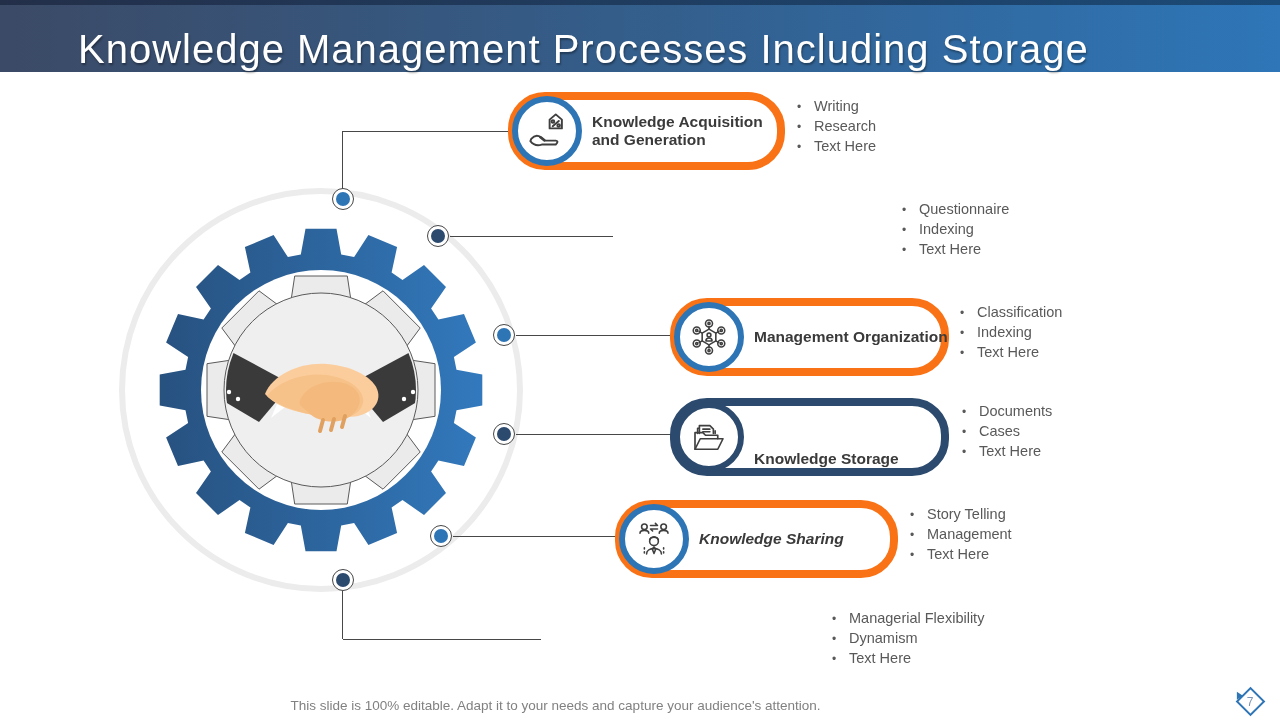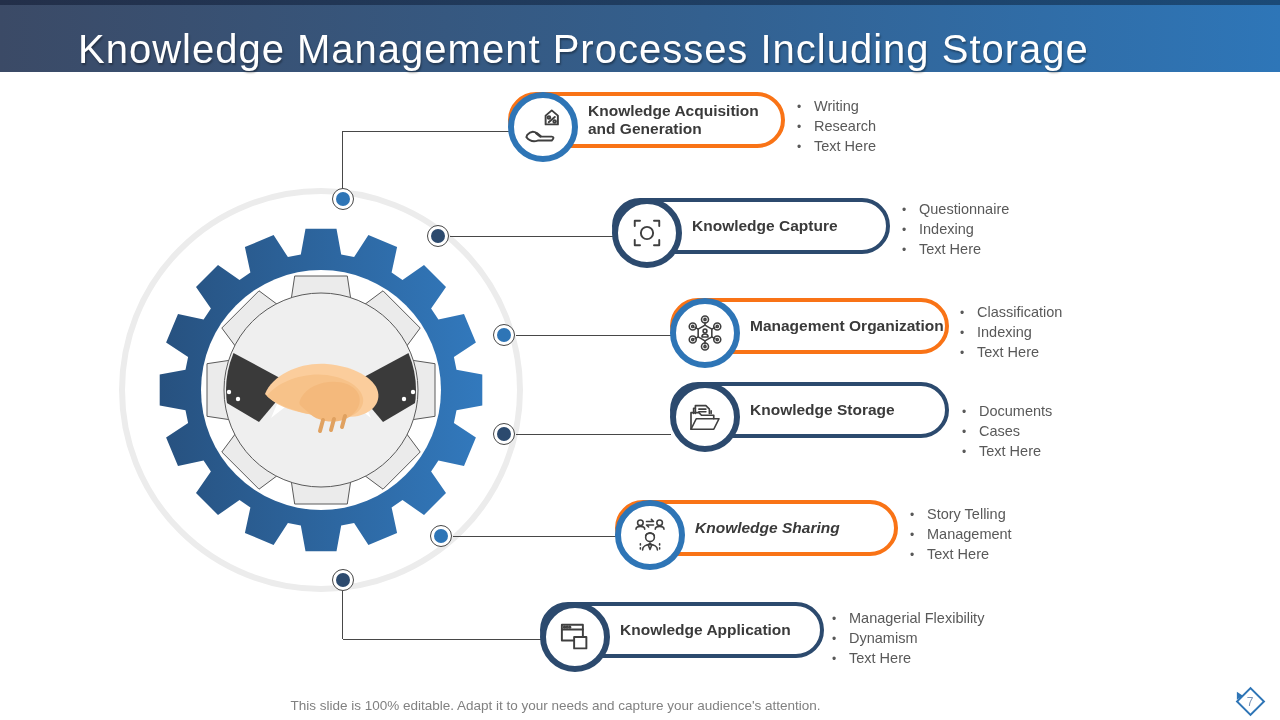--- a/index.html
+++ b/index.html
@@ -20,34 +20,34 @@
 
   
   .cline{position:absolute;background:#474747;}
   .dot{position:absolute;width:22px;height:22px;border-radius:50%;background:#fff;
     border:1px solid #474747;box-sizing:border-box;}
   .dot::after{content:"";position:absolute;left:3px;top:3px;width:14px;height:14px;border-radius:50%;}
   .dot.blue::after{background:#2e75b6;}
   .dot.navy::after{background:#2c4a6e;}
 
   
-  .cap{position:absolute;height:56px;border-radius:37px;background:#fff;
-    border:4px solid #f97316;box-sizing:border-box;display:flex;align-items:center;}
+  .cap{position:absolute;height:78px;border-radius:37px;background:#fff;
+    border:8px solid #f97316;box-sizing:border-box;display:flex;align-items:center;}
   .cap.navy{border-color:#2c4a6e;}
   .cap .circ{position:absolute;left:-4px;top:-4px;width:70px;height:70px;border-radius:50%;
     background:#fff;border:6px solid #2e75b6;box-sizing:border-box;
     display:flex;align-items:center;justify-content:center;}
   .cap.navy .circ{border-color:#2c4a6e;}
   .cap .label{margin-left:76px;margin-right:12px;font-weight:bold;font-size:15.5px;
     color:#3a3a3a;line-height:1.18;}
   .cap .label.nowrap{white-space:nowrap;}
   .cap1{left:508px;top:92px;width:277px;}
   .cap2{left:612px;top:198px;width:278px;}
   .cap3{left:670px;top:298px;width:279px;}
-  .cap4{left:670px;top:382px;width:279px;}
+  .cap4{left:670px;top:398px;width:279px;align-items:flex-end;}
   .cap5{left:615px;top:500px;width:283px;font-style:italic;}
   .cap6{left:540px;top:602px;width:284px;}
 
   
   .blist{position:absolute;font-size:14.5px;color:#595959;line-height:19px;}
   .blist .bi{display:flex;}
   .blist .mark{width:17px;font-size:12px;padding-top:1px;}
   .bl1{left:797px;top:97px;}
   .bl2{left:902px;top:200px;}
   .bl3{left:960px;top:303px;}
@@ -133,29 +133,20 @@
         <path d="M30.5,18.5 l7,-6"></path>
         <circle cx="30.8" cy="13.2" r="1.5"></circle>
           <circle cx="37.3" cy="17.6" r="1.5"></circle>
         <path d="M6,33 q5,-6 11,-2 l5,4 h12 q4,0.5 0,4.5 H18 q-8,2.5 -13,-4 z"></path>
         <path d="M16,31 l5,4"></path>
       </svg>
     </div>
     <div class="label">Knowledge Acquisition and Generation</div>
   </div>
 
-  <div class="cap cap2 navy">
-    <div class="circ">
-      <svg class="ic" width="42" height="42" viewBox="0 0 48 48">
-        <path d="M16,10 h-6 v6 M32,10 h6 v6 M16,38 h-6 v-6 M32,38 h6 v-6"></path>
-        <circle cx="24" cy="24" r="7"></circle>
-      </svg>
-    </div>
-    <div class="label nowrap">Knowledge Capture</div>
-  </div>
 
   <div class="cap cap3">
     <div class="circ">
       <svg class="ic" width="42" height="42" viewBox="0 0 48 48" style="stroke-width:1.8">
         <path d="M24,15 v-3 M31.8,19.5 l3.5,-2 M31.8,28.5 l3.5,2 M24,33 v3.5 M16.2,28.5 l-3.5,2 M16.2,19.5 l-3.5,-2"></path>
         <polygon points="24,15 31.8,19.5 31.8,28.5 24,33 16.2,28.5 16.2,19.5"></polygon>
         <circle cx="24" cy="8.5" r="4"></circle>
           <circle cx="24" cy="8.5" r="1.2"></circle>
         <circle cx="38" cy="16.5" r="4"></circle>
           <circle cx="38" cy="16.5" r="1.2"></circle>
@@ -198,33 +189,20 @@
         <circle cx="24" cy="26.5" r="5"></circle>
         <path d="M19,25 c1,-4 9,-4 10,0"></path>
         <path d="M15.5,41 c0,-8 17,-8 17,0"></path>
         <path d="M24,33 l-2,2.5 2,5 2,-5 z"></path>
         <path d="M13,34 v8 M35,34 v8" stroke-dasharray="1.5,3"></path>
       </svg>
     </div>
     <div class="label nowrap">Knowledge Sharing</div>
   </div>
 
-  <div class="cap cap6 navy">
-    <div class="circ">
-      <svg class="ic" width="42" height="42" viewBox="0 0 48 48">
-        <rect x="9" y="10" width="24" height="18" fill="#ffffff"></rect>
-        <path d="M9,15.5 h24"></path>
-        <circle cx="12" cy="12.8" r="0.8" fill="#3f3f3f"></circle>
-        <circle cx="15" cy="12.8" r="0.8" fill="#3f3f3f"></circle>
-        <circle cx="18" cy="12.8" r="0.8" fill="#3f3f3f"></circle>
-        <rect x="23" y="24" width="14" height="13" fill="#ffffff"></rect>
-      </svg>
-    </div>
-    <div class="label nowrap">Knowledge Application</div>
-  </div>
 
   <div class="blist bl1">
     <div class="bi">
         <span class="mark">•</span>
         <span>Writing</span>
       </div>
     <div class="bi">
         <span class="mark">•</span>
         <span>Research</span>
       </div>

